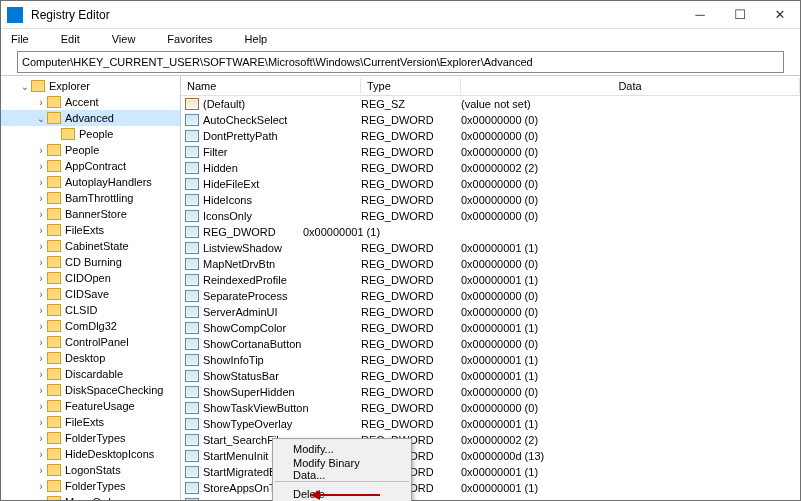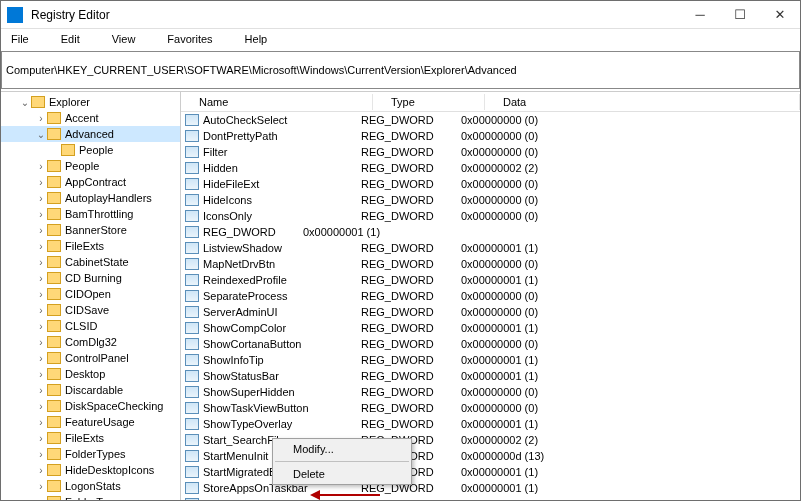--- a/index.html
+++ b/index.html
@@ -5,36 +5,36 @@
 * { margin: 0; padding: 0; box-sizing: border-box; font-family: "Segoe UI", Tahoma, sans-serif; font-size: 11px; }
 html, body { width: 801px; height: 501px; background: #fff; overflow: hidden; }
 .window { width: 100%; height: 100%; border: 1px solid #6e6e6e; display: flex; flex-direction: column; background: #fff; }
 .titlebar { height: 28px; display: flex; align-items: center; border-bottom: 1px solid #e0e0e0; }
 .titlebar-icon { width: 16px; height: 16px; margin: 0 6px; background: #0078d7; display: inline-block; }
 .titlebar-title { flex: 1; padding-left: 2px; font-size: 12px; }
 .win-controls { display: flex; }
 .win-btn { width: 40px; height: 28px; display: flex; align-items: center; justify-content: center; font-size: 13px; color: #333; }
 .menubar { height: 20px; display: flex; align-items: center; padding: 0 4px; gap: 20px; }
 .menubar span { padding: 2px 6px; }
-.addressbar { height: 38px; border: 1px solid #888; margin: 2px 0; padding: 2px 4px; display: flex; align-items: center; font-size: 11px; }
+.addressbar { height: 22px; border: 1px solid #888; margin: 2px 16px; padding: 2px 4px; display: flex; align-items: center; font-size: 11px; }
 .content { flex: 1; display: flex; overflow: hidden; border-top: 1px solid #ccc; }
 .tree { width: 180px; border-right: 1px solid #ccc; overflow-y: scroll; overflow-x: scroll; padding: 2px 0; position: relative; }
 .tree-item { display: flex; align-items: center; height: 16px; white-space: nowrap; padding-left: 4px; }
 .tree-item .expander { width: 12px; text-align: center; color: #666; font-size: 10px; }
 .tree-item .folder { width: 14px; height: 12px; background: #ffd878; border: 1px solid #d4a020; margin-right: 4px; display: inline-block; }
 .tree-item.selected { background: #cde8ff; }
 .tree-item.l1 { padding-left: 18px; }
 .tree-item.l2 { padding-left: 34px; }
 .tree-item.l3 { padding-left: 48px; }
 .list { flex: 1; overflow-y: scroll; position: relative; }
 .list-header { display: flex; position: sticky; top: 0; background: #fff; border-bottom: 1px solid #e0e0e0; height: 20px; align-items: center; }
-.list-header div { padding: 2px 6px; border-right: 1px solid #e5e5e5; margin-left: 12px; }
+.list-header div { padding: 2px 6px; border-right: 1px solid #e5e5e5; }
 .col-name { width: 180px; }
 .col-type { width: 100px; }
-.col-data { flex: 1; }
+.col-data { flex: 1; text-align: center; }
 .row { display: flex; height: 16px; align-items: center; }
 .row .icon { width: 14px; height: 12px; margin: 0 4px; display: inline-block; border: 1px solid #5b8fb9; background: linear-gradient(#cfe6f7,#eaf4fb); position: relative; }
 .row .icon.str { border-color: #b07030; background: linear-gradient(#f7e5cf,#fbf4ea); }
 .row .cell-name { width: 158px; white-space: nowrap; overflow: hidden; }
 .row .cell-type { width: 100px; }
 .row .cell-data { flex: 1; }
 .ctxmenu { position: absolute; left: 272px; top: 438px; width: 140px; background: #f0f0f0; border: 1px solid #a0a0a0; box-shadow: 2px 2px 4px rgba(0,0,0,.25); z-index: 10; }
 .ctxmenu .mi { height: 20px; display: flex; align-items: center; padding: 0 20px; }
 .ctxmenu .sep { height: 1px; background: #c0c0c0; margin: 2px 2px; }
 .arrow { position: absolute; left: 320px; top: 494px; z-index: 11; pointer-events:none; }
@@ -206,20 +206,26 @@
         </div>
       </div>
     <div class="list">
       <div class="list-header">
         <div class="col-name">Name</div>
         <div class="col-type">Type</div>
         <div class="col-data">Data</div>
       </div>
       <div id="rows">
           <div class="row">
+            <span class="icon str"></span>
+            <span class="cell-name">(Default)</span>
+            <span class="cell-type">REG_SZ</span>
+            <span class="cell-data">(value not set)</span>
+          </div>
+          <div class="row">
             <span class="icon"></span>
             <span class="cell-name">AutoCheckSelect</span>
             <span class="cell-type">REG_DWORD</span>
             <span class="cell-data">0x00000000 (0)</span>
           </div>
           <div class="row">
             <span class="icon"></span>
             <span class="cell-name">DontPrettyPath</span>
             <span class="cell-type">REG_DWORD</span>
             <span class="cell-data">0x00000000 (0)</span>
@@ -361,20 +367,21 @@
             <span class="cell-type">G_DWORD</span>
             <span class="cell-data">0x00000001 (1)</span>
           </div>
         </div>
     </div>
   </div>
 </div>
 
 <div class="ctxmenu">
   <div class="mi">Modify...</div>
+  <div class="mi">Modify Binary Data...</div>
   <div class="sep"></div>
   <div class="mi">Delete</div>
 
 </div>
 
 <div class="arrow">
   <div class="arrow-line"></div>
     <div class="arrow-head"></div>
 </div>
 

